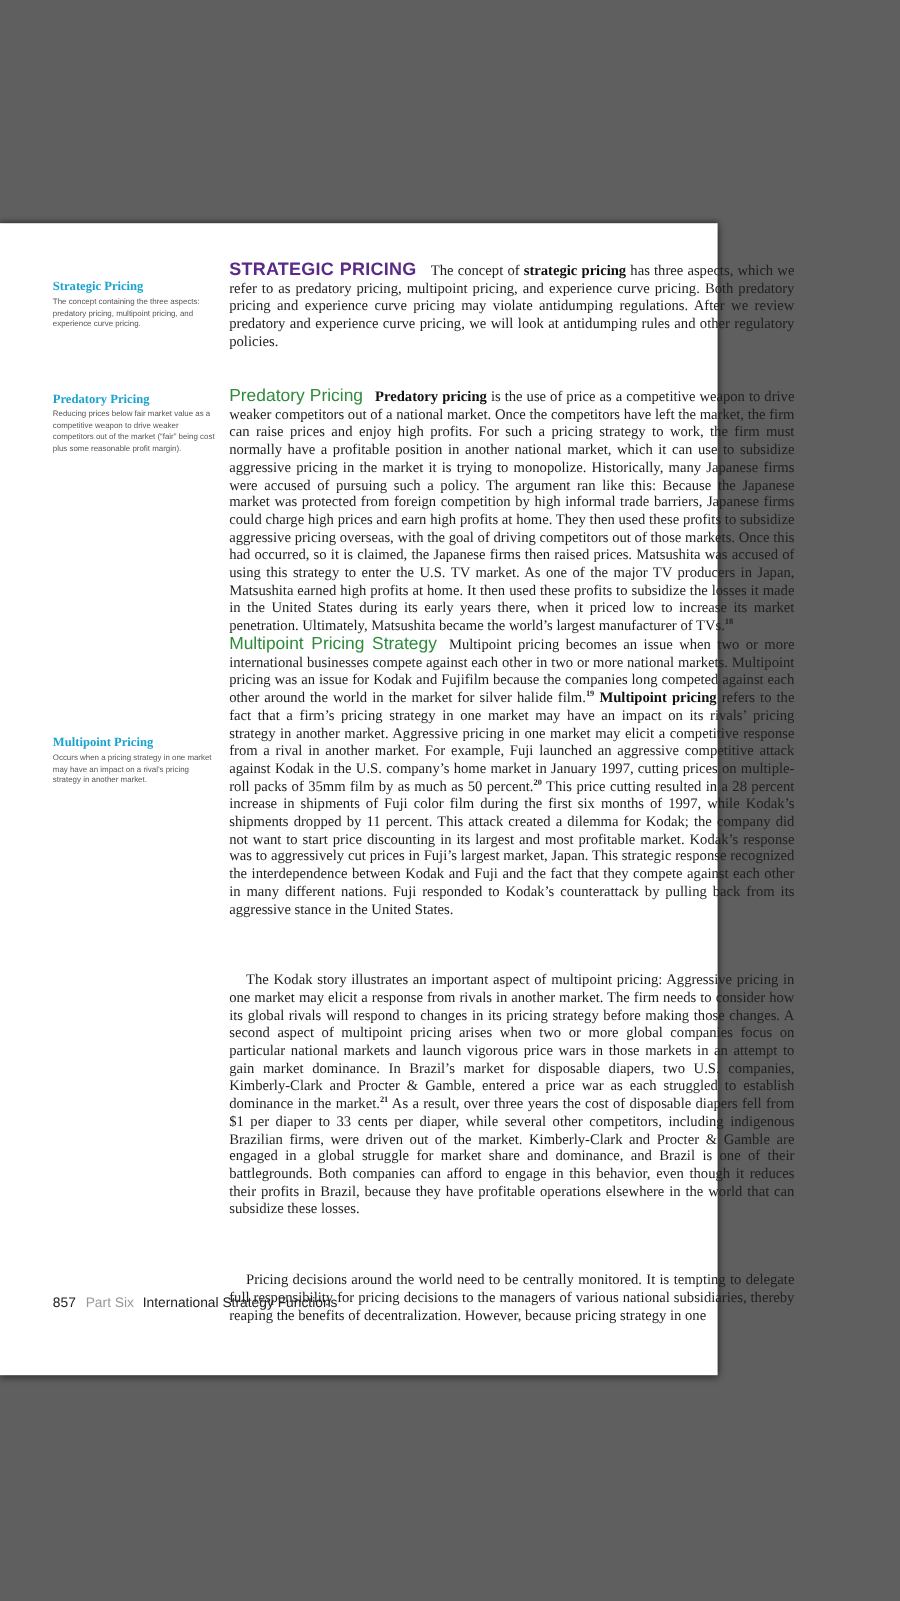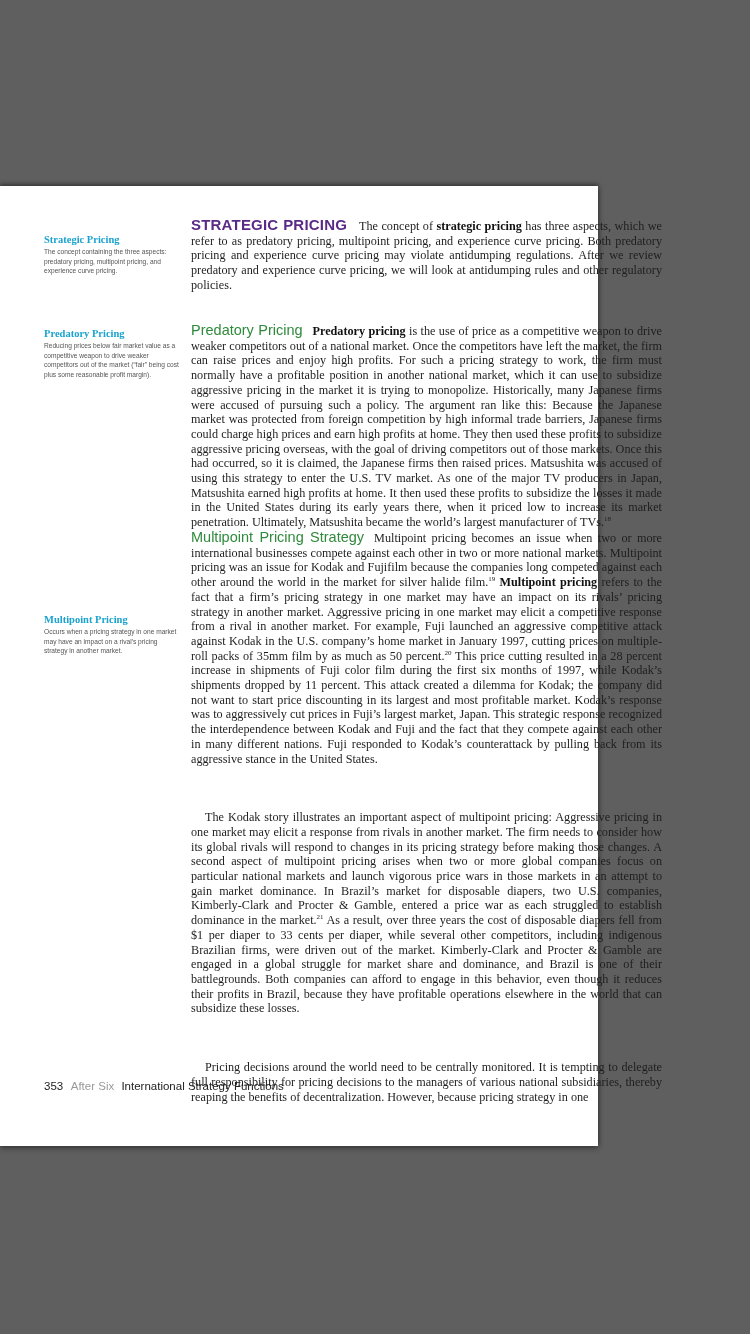--- a/index.html
+++ b/index.html
@@ -35,21 +35,21 @@
     p.para.indent { text-indent: 14px; margin-top: 44px; }
     .h-main {
       font-family: "Liberation Sans", sans-serif; font-weight: bold;
       color: #5a2a86; font-size: 15px; letter-spacing: 0.2px; margin-right: 12px;
     }
     .h-sub {
       font-family: "Liberation Sans", sans-serif;
       color: #2f8a3c; font-size: 14.5px; margin-right: 10px;
     }
     b { font-weight: bold; color: #111; }
-    sup { font-size: 7px; line-height: 0; vertical-align: 5px; }
+    sup { font-size: 7px; line-height: 0; vertical-align: 5px; font-weight: bold; }
     .footer {
       position: absolute; left: 44px; top: 894px;
       font-family: "Liberation Sans", sans-serif; font-size: 11.5px; color: #222;
     }
     .footer .num { font-weight: normal; color: #222; margin-right: 5px; }
     .footer .part { color: #999; margin-right: 4px; }
   </style>
 </head>
 <body>
 
@@ -76,17 +76,17 @@
     <p class="para"><span class="h-sub">Predatory Pricing</span><b>Predatory pricing</b><span> is the use of price as a competitive weapon to drive weaker competitors out of a national market. Once the competitors have left the market, the firm can raise prices and enjoy high profits. For such a pricing strategy to work, the firm must normally have a profitable position in another national market, which it can use to subsi­dize aggressive pricing in the market it is trying to monopolize. Historically, many Japanese firms were accused of pursuing such a policy. The argument ran like this: Because the Japanese market was protected from foreign competition by high informal trade barriers, Japanese firms could charge high prices and earn high profits at home. They then used these profits to subsi­dize aggressive pricing overseas, with the goal of driving competitors out of those markets. Once this had occurred, so it is claimed, the Japanese firms then raised prices. Matsushita was accused of using this strategy to enter the U.S. TV market. As one of the major TV producers in Japan, Matsushita earned high profits at home. It then used these profits to subsidize the losses it made in the United States during its early years there, when it priced low to increase its market penetration. Ultimately, Matsushita became the world’s largest manufacturer of TVs.</span><sup>18</sup></p>
   </div>
 
   <div class="body-col" style="top:344px;">
     <p class="para"><span class="h-sub">Multipoint Pricing Strategy</span><span>Multipoint pricing becomes an issue when two or more international businesses compete against each other in two or more national mar­kets. Multipoint pricing was an issue for Kodak and Fujifilm because the companies long competed against each other around the world in the market for silver halide film.</span><sup>19</sup> <b>Multipoint pricing</b><span> refers to the fact that a firm’s pricing strategy in one market may have an impact on its rivals’ pricing strategy in another market. Aggressive pricing in one market may elicit a competitive response from a rival in another market. For example, Fuji launched an aggressive competitive attack against Kodak in the U.S. company’s home market in January 1997, cutting prices on multiple-roll packs of 35mm film by as much as 50 percent.</span><sup>20</sup><span> This price cutting resulted in a 28 percent increase in shipments of Fuji color film during the first six months of 1997, while Kodak’s shipments dropped by 11 percent. This attack created a dilemma for Kodak; the company did not want to start price discounting in its largest and most profitable market. Kodak’s response was to aggressively cut prices in Fuji’s largest market, Japan. This strategic response recognized the interdependence between Kodak and Fuji and the fact that they compete against each other in many different nations. Fuji responded to Kodak’s counterattack by pulling back from its aggressive stance in the United States.</span></p>
     <p class="para indent"><span>The Kodak story illustrates an important aspect of multipoint pricing: Aggressive pricing in one market may elicit a response from rivals in another market. The firm needs to con­sider how its global rivals will respond to changes in its pricing strategy before making those changes. A second aspect of multipoint pricing arises when two or more global companies focus on particular national markets and launch vigorous price wars in those markets in an attempt to gain market dominance. In Brazil’s market for disposable diapers, two U.S. com­panies, Kimberly-Clark and Procter &amp; Gamble, entered a price war as each struggled to establish dominance in the market.</span><sup>21</sup><span> As a result, over three years the cost of disposable dia­pers fell from $1 per diaper to 33 cents per diaper, while several other competitors, includ­ing indigenous Brazilian firms, were driven out of the market. Kimberly-Clark and Procter &amp; Gamble are engaged in a global struggle for market share and dominance, and Brazil is one of their battlegrounds. Both companies can afford to engage in this behavior, even though it reduces their profits in Brazil, because they have profitable operations else­where in the world that can subsidize these losses.</span></p>
     <p class="para indent"><span>Pricing decisions around the world need to be centrally monitored. It is tempting to del­egate full responsibility for pricing decisions to the managers of various national subsidiaries, thereby reaping the benefits of decentralization. However, because pricing strategy in one</span></p>
   </div>
 
   <div class="footer">
-    <span class="num">353</span>
-    <span class="part">After Six</span>
+    <span class="num">857</span>
+    <span class="part">Part Six</span>
     <span class="title">International Strategy Functions</span>
   </div>
 </div>
 
 </body></html>

